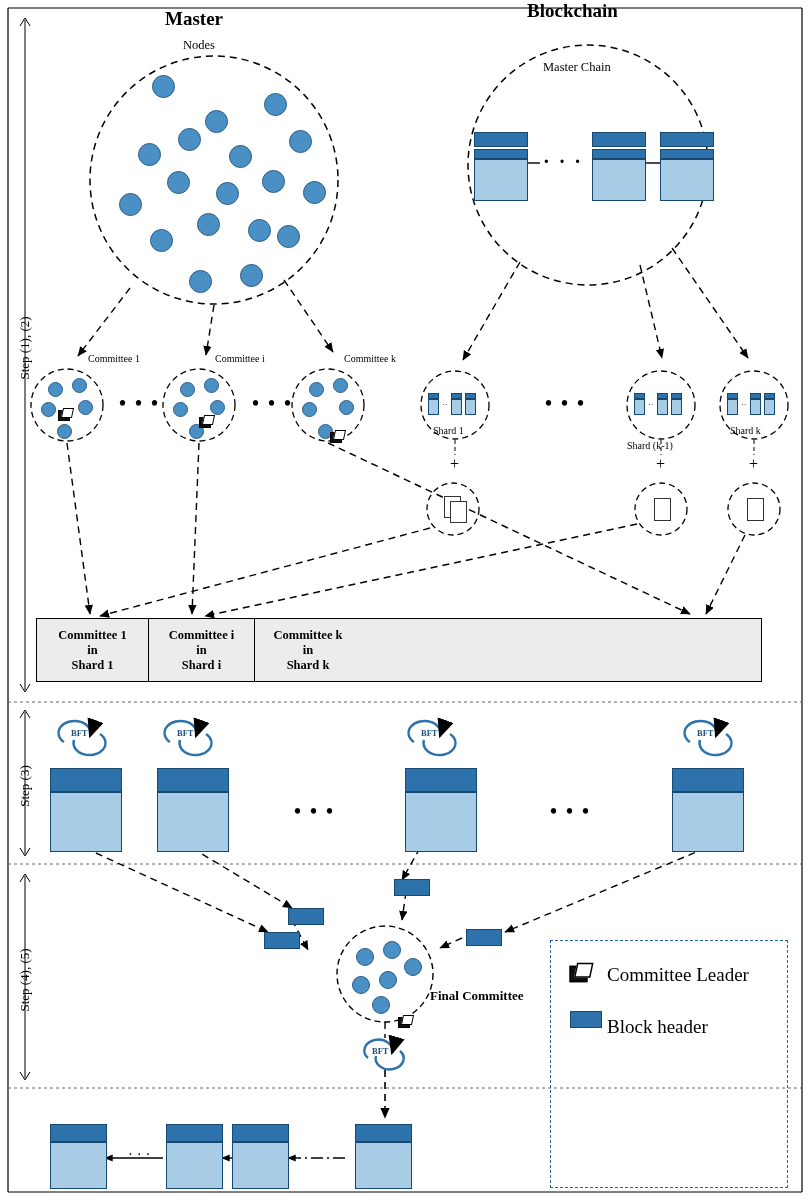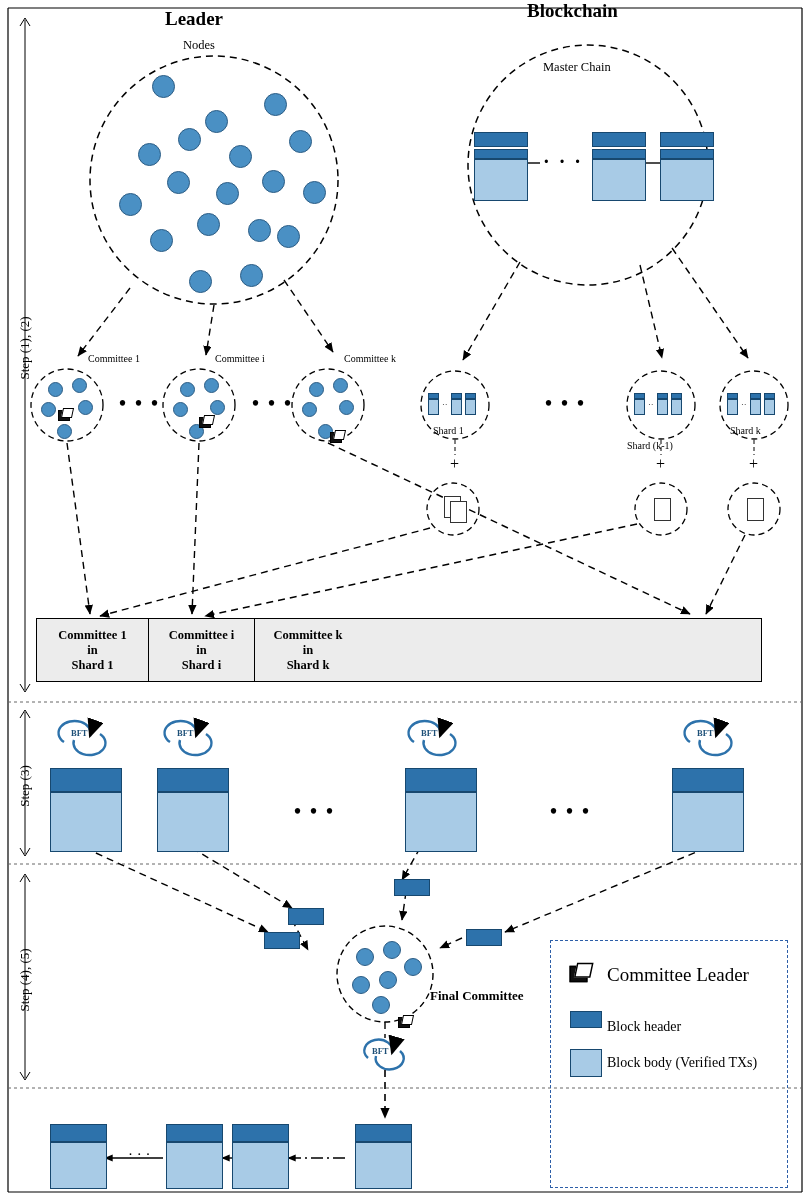--- a/index.html
+++ b/index.html
@@ -124,21 +124,21 @@
     <circle cx="385" cy="974" r="48" fill="none" stroke="#000" stroke-width="1.4" stroke-dasharray="6,4"></circle>
 
     <line x1="385" y1="1022" x2="385" y2="1038" stroke="#000" stroke-width="1.4" stroke-dasharray="7,5"></line>
     <line x1="385" y1="1070" x2="385" y2="1118" stroke="#000" stroke-width="1.6" stroke-dasharray="7,5" marker-end="url(#ah)"></line>
 
     <line x1="163" y1="1158" x2="105" y2="1158" stroke="#000" stroke-width="1.4" marker-end="url(#ahs)"></line>
     <line x1="252" y1="1158" x2="222" y2="1158" stroke="#000" stroke-width="1.4" marker-end="url(#ahs)"></line>
     <line x1="345" y1="1158" x2="288" y2="1158" stroke="#000" stroke-width="1.4" stroke-dasharray="12,4,2,4" marker-end="url(#ahs)"></line>
   </svg>
 
-  <div class="abs ttl" style="left:165px;top:8px;">Leader</div>
+  <div class="abs ttl" style="left:165px;top:8px;">Master</div>
   <div class="abs ttl" style="left:527px;top:0;">Blockchain</div>
   <div class="abs lbl" style="left:183px;top:38px;">Nodes</div>
   <div class="abs lbl" style="left:543px;top:60px;">Master Chain</div>
 
   <div class="abs step" style="left:-30px;top:340px;width:110px;text-align:center;transform:rotate(-90deg);">Step (1), (2)</div>
   <div class="abs step" style="left:-30px;top:778px;width:110px;text-align:center;transform:rotate(-90deg);">Step (3)</div>
   <div class="abs step" style="left:-30px;top:972px;width:110px;text-align:center;transform:rotate(-90deg);">Step (4), (5)</div>
 
   <div class="abs node" style="left:152px;top:75px;width:21px;height:21px;"></div>
   <div class="abs node" style="left:205px;top:110px;width:21px;height:21px;"></div>
@@ -352,23 +352,17 @@
     <div class="leg-row" style="height:44px;">
       <div style="width:42px;display:flex;justify-content:center;">
         <div class="leader" style="width:22px;height:17px;transform:scale(1.5);"></div>
       </div>
       <span class="lbl" style="font-size:19px;">Committee Leader</span>
     </div>
     <div class="leg-row" style="height:44px;">
       <div style="width:42px;display:flex;justify-content:center;">
         <div class="bh" style="width:30px;height:15px;"></div>
       </div>
-      <span class="lbl" style="font-size:14px;margin-top:16px;">Block header</span>
-    </div>
-    <div class="leg-row" style="height:44px;">
-      <div style="width:42px;display:flex;justify-content:center;">
-        <div class="bb" style="width:30px;height:26px;"></div>
-      </div>
-      <span class="lbl" style="font-size:14px;">Block body (Verified TXs)</span>
+      <span class="lbl" style="font-size:19px;margin-top:16px;">Block header</span>
     </div>
   </div>
 
 </div>
 
 </body></html>

